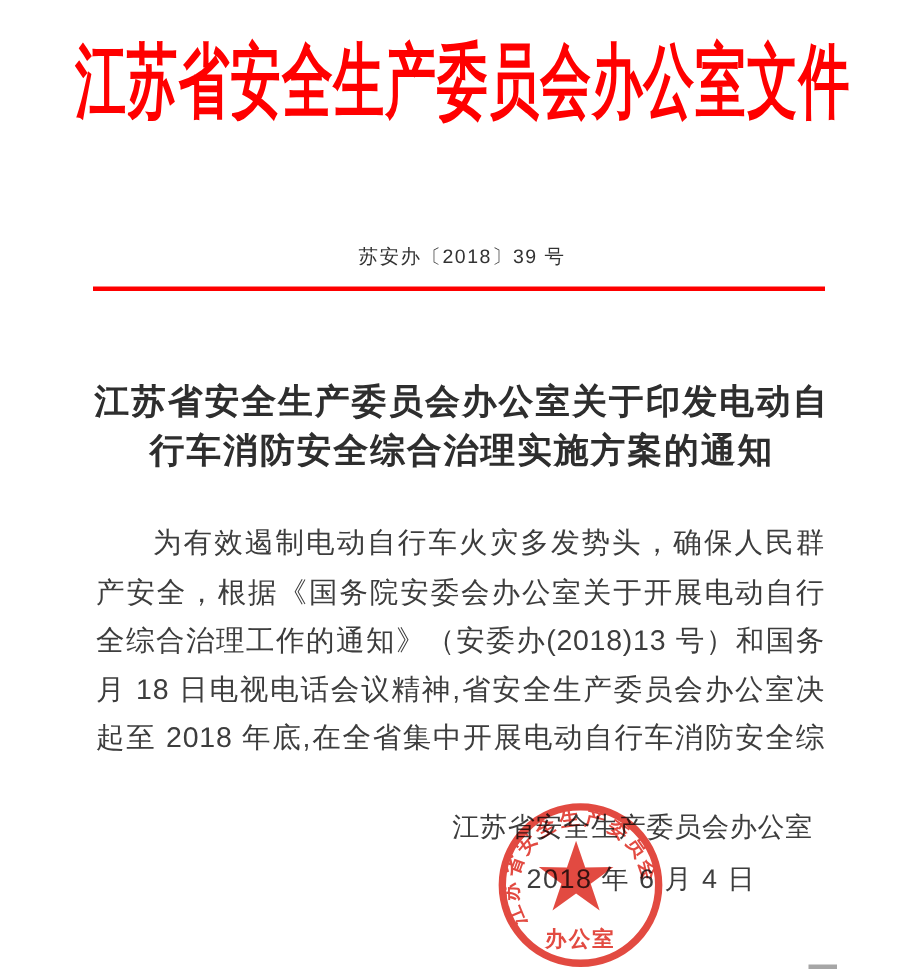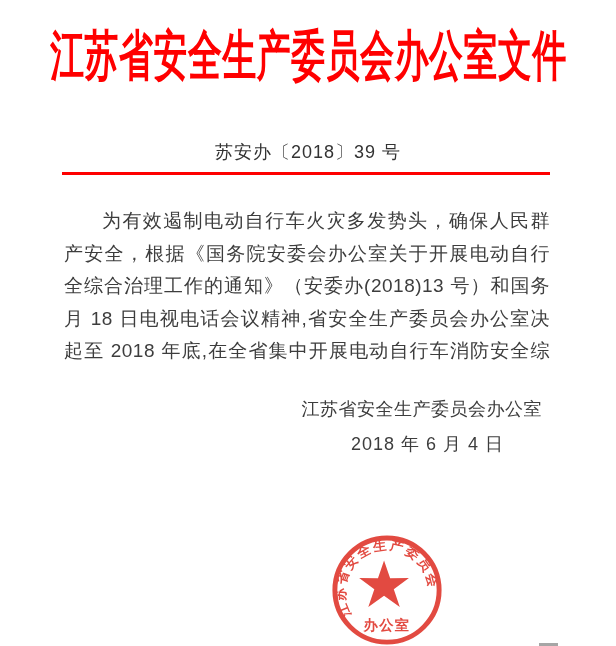--- a/index.html
+++ b/index.html
@@ -30,23 +30,23 @@
     font-size: 52px;
     line-height: 64px;
     color: #ff0000;
     white-space: nowrap;
     transform: scaleX(0.65) scaleY(1.04);
     transform-origin: center center;
     letter-spacing: 1px;
   }
   
   .doc-number {
-    margin-top: 53px;
+    margin-top: 72px;
     text-align: center;
-    font-size: 18px;
+    font-size: 13px;
     line-height: 22px;
     color: #333333;
     letter-spacing: 1px;
   }
   
   .red-rule {
     margin: 9px 66px 0 62px;
     height: 3px;
     background: #fe0000;
   }
@@ -127,20 +127,24 @@
 <div class="page">
 
   <div class="banner">
     <div class="banner-text">江苏省安全生产委员会办公室文件</div>
   </div>
 
   <div class="doc-number">苏安办〔2018〕39 号</div>
 
   <div class="red-rule"></div>
 
+  <div class="title-block">
+    <div class="title-line">江苏省安全生产委员会办公室关于印发电动自</div>
+    <div class="title-line">行车消防安全综合治理实施方案的通知</div>
+  </div>
 
   <div class="body-block" id="body-lines">
       <div class="body-line justify indent">为有效遏制电动自行车火灾多发势头，确保人民群众生命财</div>
       <div class="body-line justify">产安全，根据《国务院安委会办公室关于开展电动自行车消防安</div>
       <div class="body-line justify">全综合治理工作的通知》（安委办(2018)13 号）和国务院安委办 5</div>
       <div class="body-line justify">月 18 日电视电话会议精神,省安全生产委员会办公室决定自即日</div>
       <div class="body-line justify">起至 2018 年底,在全省集中开展电动自行车消防安全综合治理工</div>
     </div>
 
   <div class="sign-org">江苏省安全生产委员会办公室</div>

